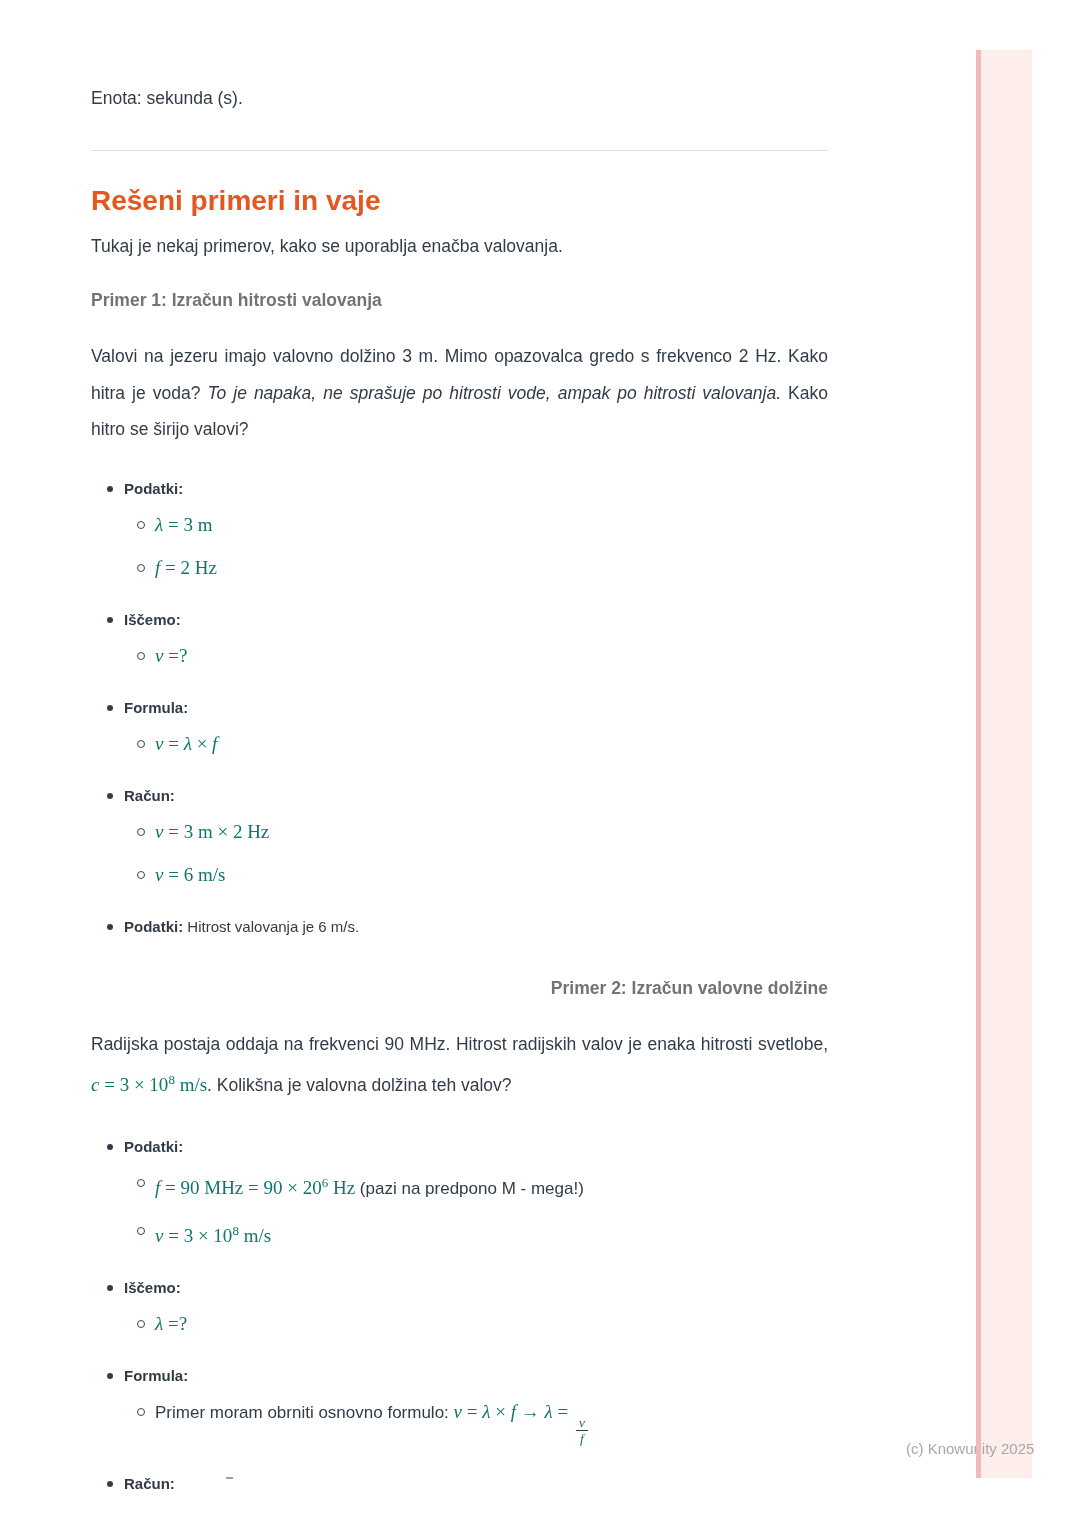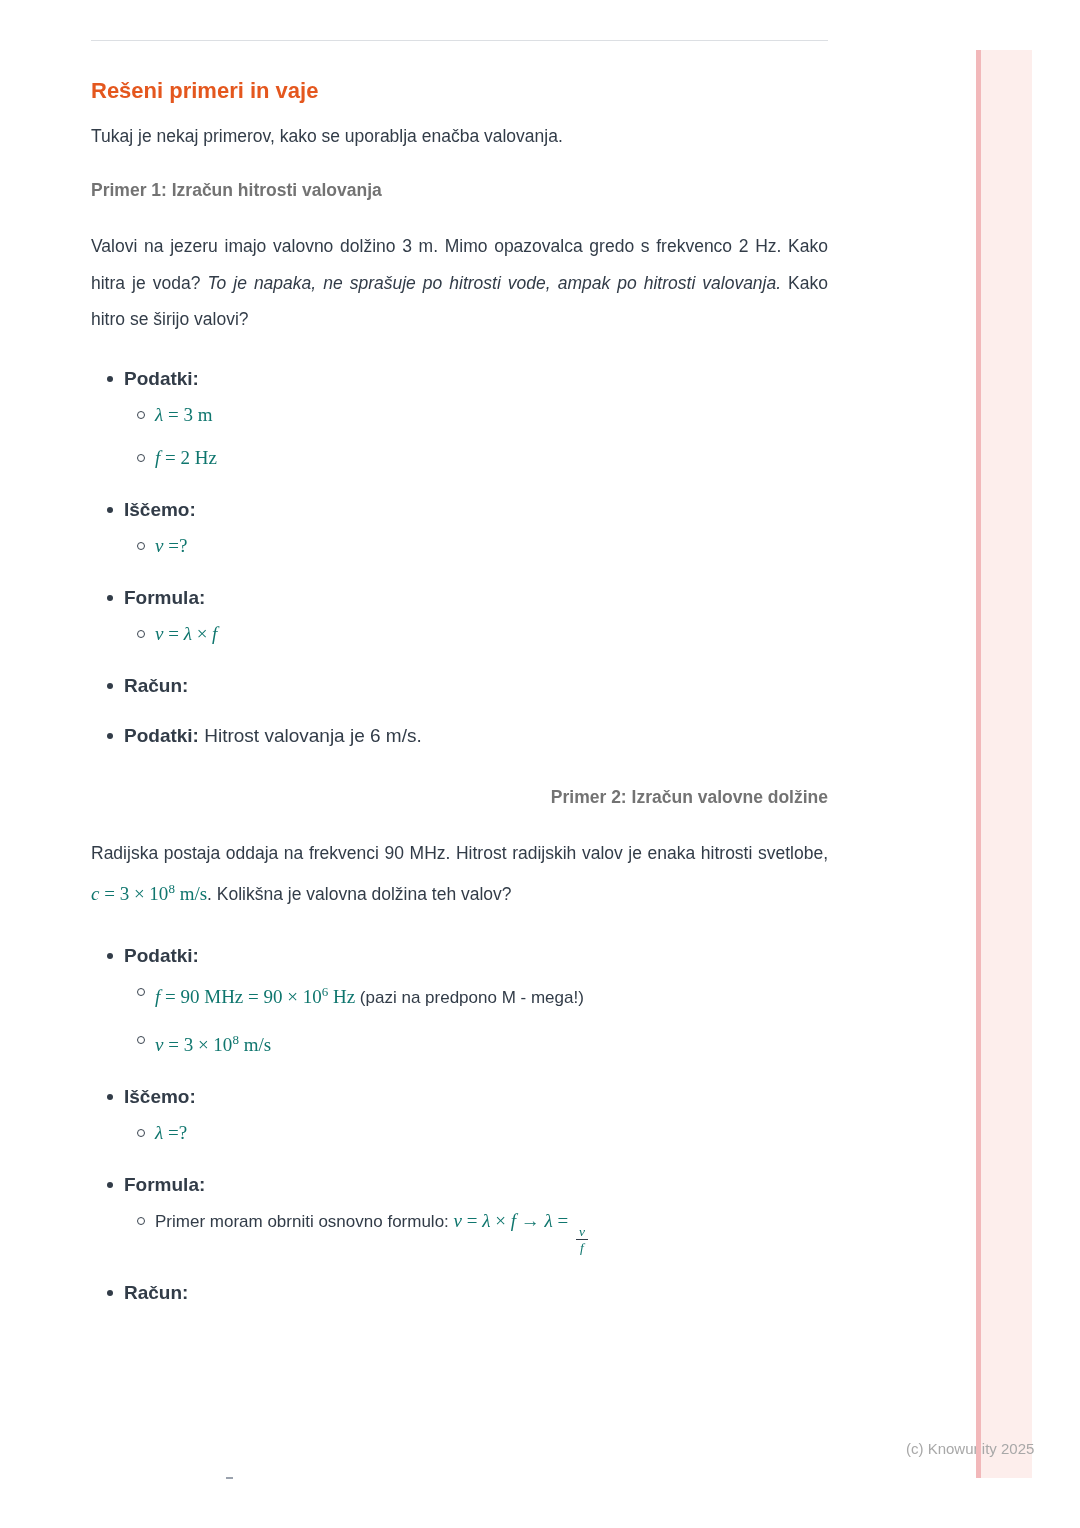--- a/index.html
+++ b/index.html
@@ -26,21 +26,21 @@
     margin: 0;
   }
   .first-line { margin-top: 86px; }
   .divider {
     border: none;
     height: 1px;
     background: #dcdfe3;
     margin: 40px 0 0 0;
   }
   .section-title {
-    font-size: 22px;
+    font-size: 28px;
     line-height: 34px;
     font-weight: bold;
     color: #e4571e;
     margin: 33px 0 0 0;
   }
   .section-intro { margin-top: 16px; }
   .example-heading {
     font-size: 17.5px;
     line-height: 24px;
     font-weight: bold;
@@ -58,21 +58,21 @@
   ul.blist {
     list-style: none;
     margin: 28px 0 0 0;
     padding: 0;
   }
   ul.blist > li { margin-bottom: 24px; }
   .li-label {
     position: relative;
     padding-left: 33px;
     line-height: 26px;
-    font-size: 19px;
+    font-size: 15px;
   }
   .li-label strong { font-weight: bold; }
   .b-dot {
     position: absolute;
     left: 16px;
     top: 10px;
     width: 6px;
     height: 6px;
     border-radius: 50%;
     background: #323c48;
@@ -167,20 +167,21 @@
 </head>
 <body>
 
 <div class="accent-bar"></div>
 <div class="accent-stripe"></div>
 <div class="watermark">(c) Knowunity 2025</div>
 <div class="cut-dash"></div>
 
 <main class="content">
 
+  <p class="body-text first-line">Enota: sekunda (s).</p>
 
   <hr class="divider">
 
   <h1 class="section-title">Rešeni primeri in vaje</h1>
 
   <p class="body-text section-intro">Tukaj je nekaj primerov, kako se uporablja enačba valovanja.</p>
 
   <h2 class="example-heading">Primer 1: Izračun hitrosti valovanja</h2>
 
   <p class="problem"><span>Valovi na jezeru imajo valovno dolžino 3 m. Mimo opazovalca gredo s frekvenco 2 Hz. Kako hitra je voda? </span><em>To je napaka, ne sprašuje po hitrosti vode, ampak po hitrosti valovanja.</em><span> Kako hitro se širijo valovi?</span></p>
@@ -200,35 +201,39 @@
       </ul>
     </li>
     <li>
       <div class="li-label"><span class="b-dot"></span><strong>Formula:</strong></div>
       <ul class="sub">
         <li><span class="b-ring"></span><span class="math"><span class="mvar">v</span><span class="mup"> = </span><span class="mvar">λ</span><span class="mup"> × </span><span class="mvar">f</span></span></li>
       </ul>
     </li>
     <li>
       <div class="li-label"><span class="b-dot"></span><strong>Račun:</strong></div>
+      <ul class="sub">
+        <li><span class="b-ring"></span><span class="math"><span class="mvar">v</span><span class="mup"> = 3 m × 2 Hz</span></span></li>
+        <li><span class="b-ring"></span><span class="math"><span class="mvar">v</span><span class="mup"> = 6 m/s</span></span></li>
+      </ul>
     </li>
     <li>
       <div class="li-label"><span class="b-dot"></span><strong>Podatki:</strong><span> Hitrost valovanja je 6 m/s.</span></div>
     </li>
   </ul>
 
   <h2 class="example-heading" style="margin-top:36px;text-align:right;">Primer 2: Izračun valovne dolžine</h2>
 
   <p class="problem"><span>Radijska postaja oddaja na frekvenci 90 MHz. Hitrost radijskih valov je enaka hitrosti svetlobe, </span><span class="math"><span class="mvar">c</span><span class="mup"> = 3 × 10</span><span class="msup">8</span><span class="mup"> m/s</span></span><span>. Kolikšna je valovna dolžina teh valov?</span></p>
 
   <ul class="blist" style="margin-top:30px;">
     <li>
       <div class="li-label"><span class="b-dot"></span><strong>Podatki:</strong></div>
       <ul class="sub">
-        <li><span class="b-ring"></span><span class="math"><span class="mvar">f</span><span class="mup"> = 90 MHz = 90 × 10</span><span class="msup">6</span><span class="mup"> Hz</span></span><span class="sans-note"> (pazi na predpono M - mega!)</span></li>
+        <li><span class="b-ring"></span><span class="math"><span class="mvar">f</span><span class="mup"> = 90 MHz = 90 × 20</span><span class="msup">6</span><span class="mup"> Hz</span></span><span class="sans-note"> (pazi na predpono M - mega!)</span></li>
         <li><span class="b-ring"></span><span class="math"><span class="mvar">v</span><span class="mup"> = 3 × 10</span><span class="msup">8</span><span class="mup"> m/s</span></span></li>
       </ul>
     </li>
     <li>
       <div class="li-label"><span class="b-dot"></span><strong>Iščemo:</strong></div>
       <ul class="sub">
         <li><span class="b-ring"></span><span class="math"><span class="mvar">λ</span><span class="mup"> =?</span></span></li>
       </ul>
     </li>
     <li>

